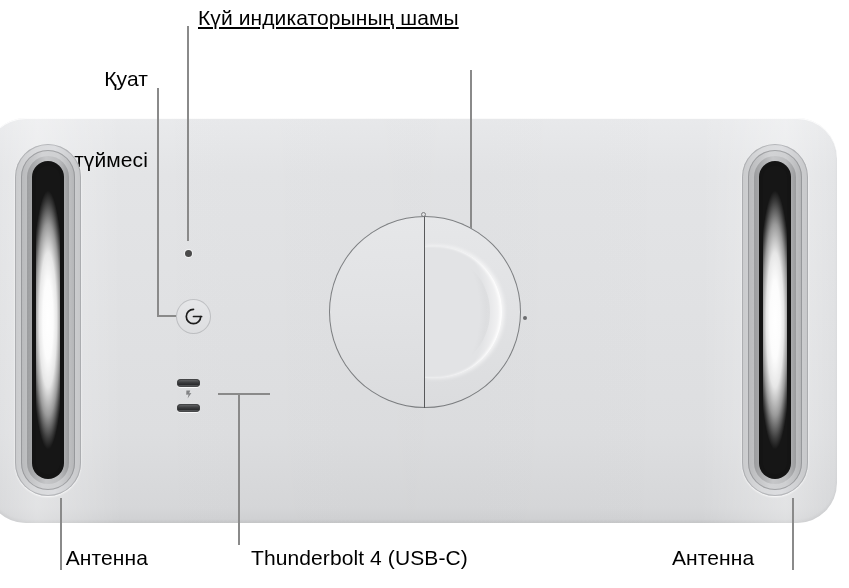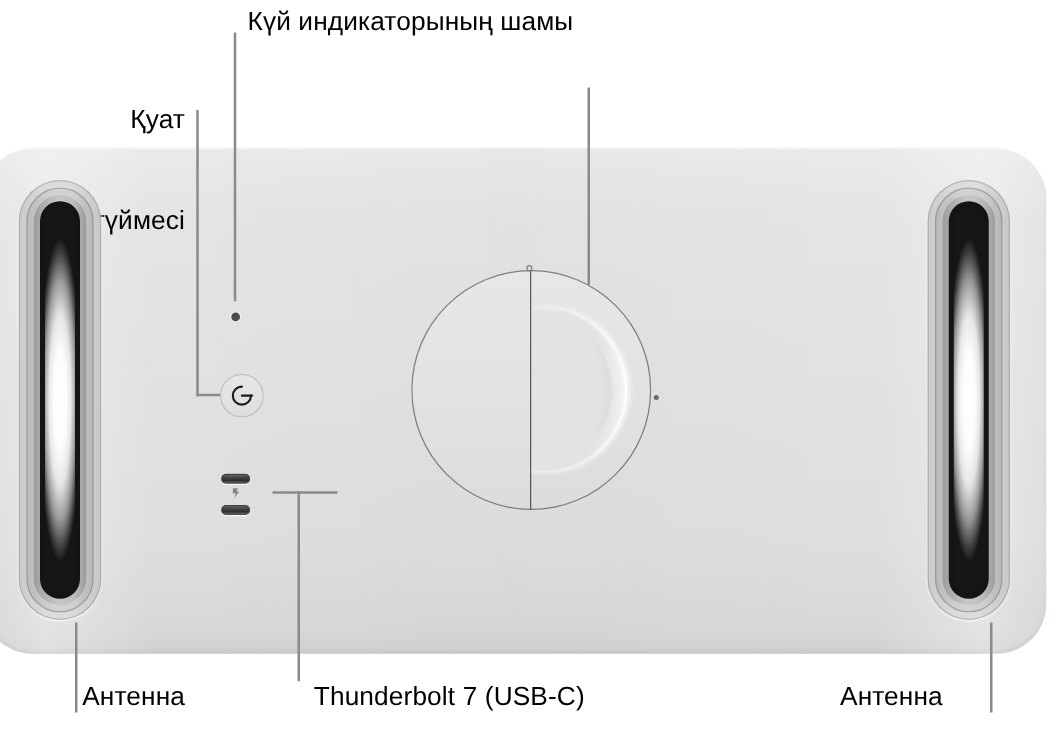--- a/index.html
+++ b/index.html
@@ -295,27 +295,27 @@
 
   <div class="leader leader-v" style="left:470px; top:70px; height:180px;"></div>
 
   <div class="leader leader-h" style="left:218px; top:393px; width:52px;"></div>
   <div class="leader leader-v" style="left:238px; top:393px; height:152px;"></div>
 
   <div class="leader leader-v" style="left:60px; top:498px; height:72px;"></div>
 
   <div class="leader leader-v" style="left:792px; top:498px; height:72px;"></div>
 
-  <div class="label right" style="left:0px; top:28px; width:148px;">
+  <div class="label right" style="left:0px; top:11px; width:148px;">
     <div>Қуат</div>
     <div>түймесі</div>
   </div>
 
-  <div class="label left" style="left:198px; top:4px;">Күй индикаторының шамы</div>
-
-
-  <div class="label left" style="left:251px; top:544px;">Thunderbolt 7 (USB‑C)</div>
+  <div class="label left" style="left:198px; top:4px;text-decoration:underline;">Күй индикаторының шамы</div>
+
+
+  <div class="label left" style="left:251px; top:544px;">Thunderbolt 4 (USB‑C)</div>
 
   <div class="label right" style="left:0px; top:544px; width:148px;">Антенна</div>
 
   <div class="label left" style="left:672px; top:544px;">Антенна</div>
 
 </div>
 
 </body></html>

